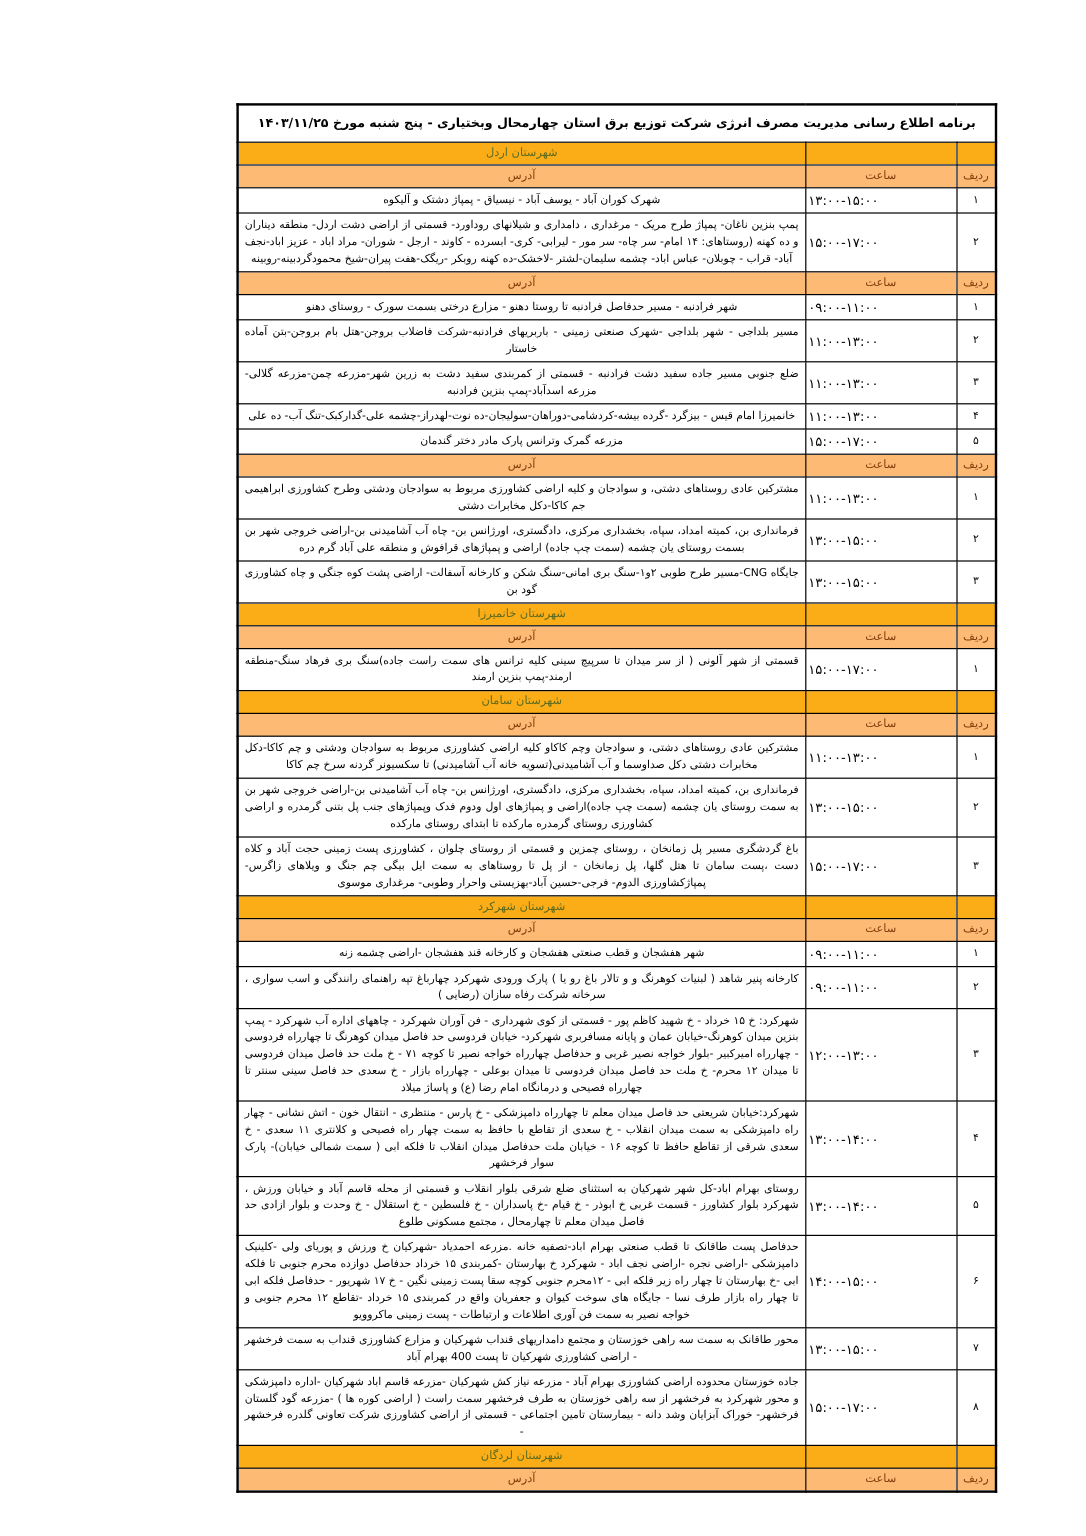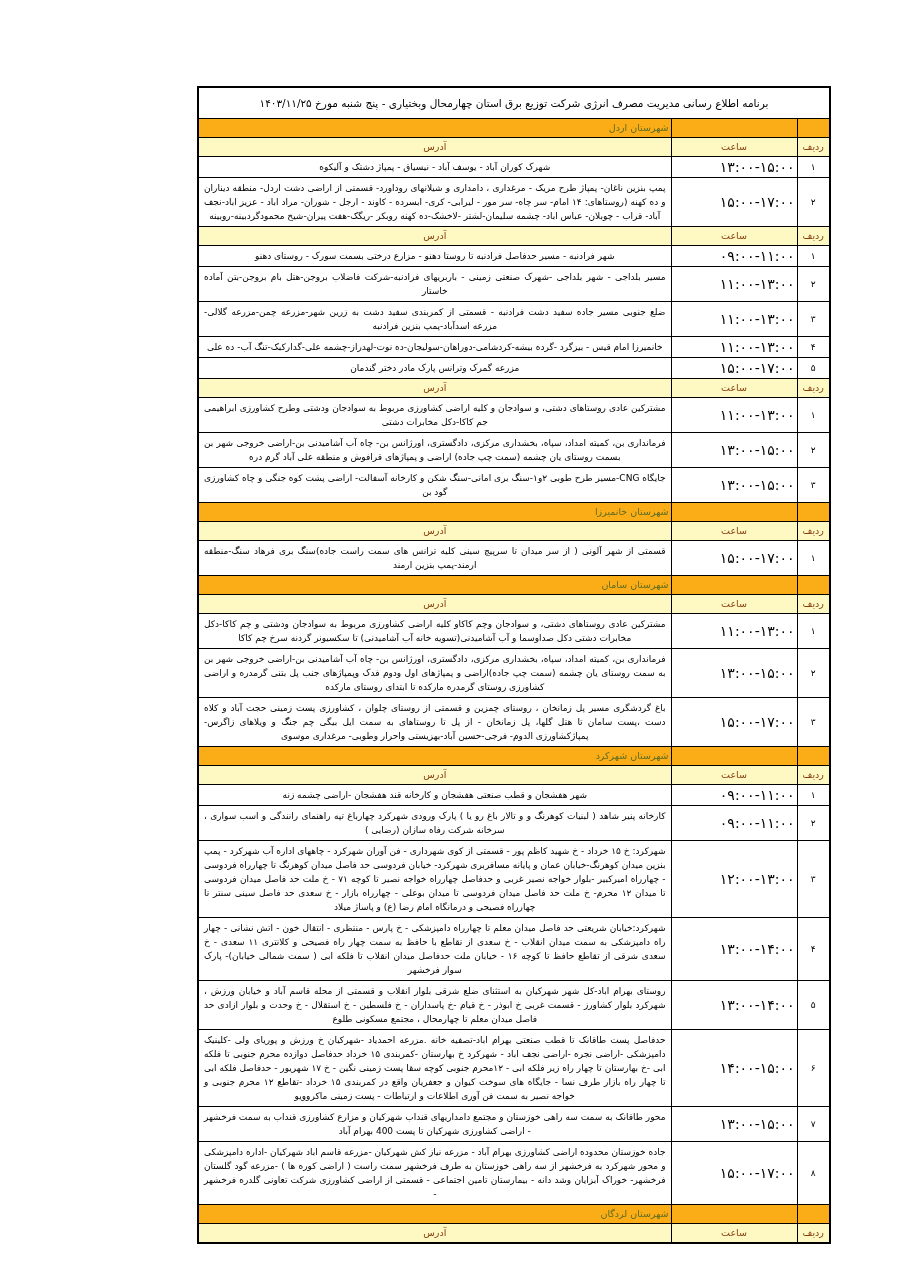--- a/index.html
+++ b/index.html
@@ -12,37 +12,37 @@
   }
   table{
     border-collapse:collapse;width:100%;table-layout:fixed;direction:rtl;
     border:2px solid #000;
   }
   td,th{border:1px solid #000;vertical-align:middle;overflow:hidden;}
   col.c-row{width:33px;}
   col.c-time{width:126px;}
   col.c-addr{width:auto;}
   .title-cell{
-    font-weight:normal;font-size:10.5px;color:#000;text-align:center;
+    font-weight:bold;font-size:10.5px;color:#000;text-align:center;
     padding:8px 4px;background:#ffffff;line-height:14px;
   }
   tr.section-row td{
     background:#FBAD18;color:#5d6b1f;font-size:9.5px;
-    padding:3px 2px;line-height:12px;margin-left:19px;
+    text-align:center;padding:3px 2px;line-height:12px;margin-left:19px;
   }
   tr.colhead-row td{
-    background:#fef9c3;color:#843C0C;font-size:9.5px;font-weight:normal;
+    background:#fdba74;color:#843C0C;font-size:9.5px;font-weight:normal;
     text-align:center;padding:3px 2px;line-height:12px;
   }
   td.addr{
     font-size:9px;color:#000;line-height:14px;padding:3px 5px;
     text-align:justify;text-align-last:center;
   }
   td.time{
-    font-size:14px;color:#000;text-align:right;padding:2px;
+    font-size:11px;color:#000;text-align:left;padding:2px;
   }
   td.time span{direction:ltr;unicode-bidi:embed;display:inline-block;}
   td.rownum{
     font-size:9px;color:#000;text-align:center;padding:2px;
   }
 </style>
 </head>
 <body>
 
 <div class="sheet">

